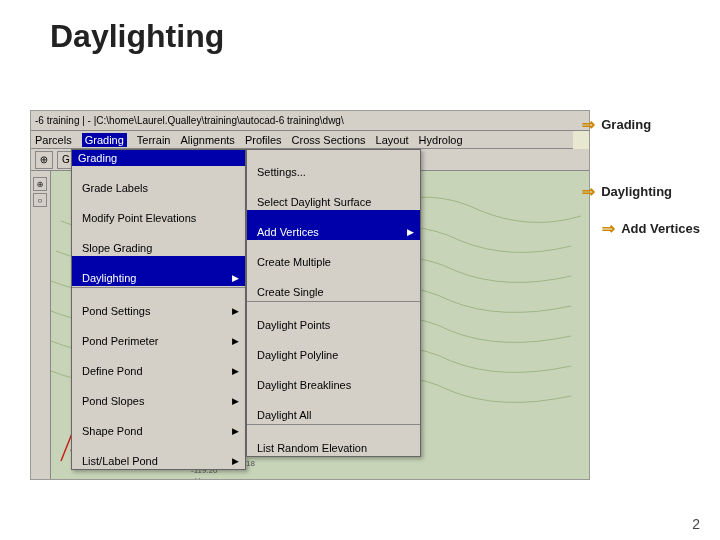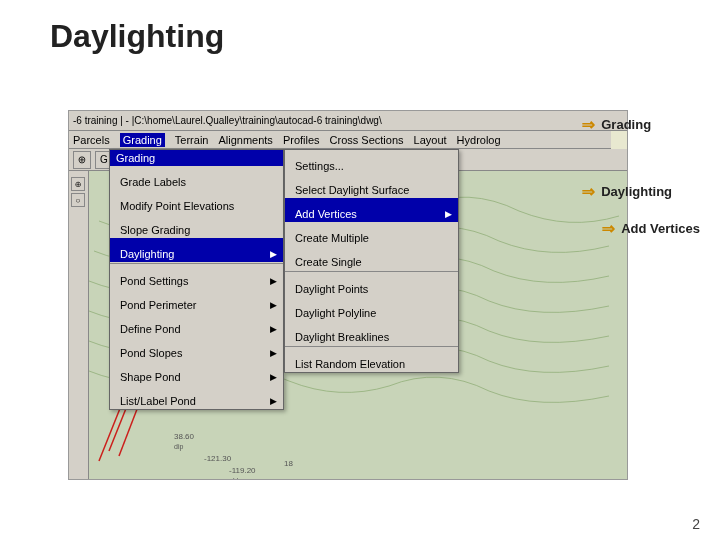--- a/index.html
+++ b/index.html
@@ -21,21 +21,20 @@
 
     .slide-container {
       position: absolute;
       top: 110px;
       left: 30px;
       width: 560px;
       height: 370px;
       background: #e8e8d0;
       border: 1px solid #999;
       overflow: hidden;
-      margin-left: 38px;
     }
 
     
     .menu-bar {
       position: absolute;
       top: 0; left: 0; right: 0;
       height: 20px;
       background: #d4d0c8;
       border-bottom: 1px solid #888;
       display: flex;
@@ -154,21 +153,21 @@
     }
 
     .grading-menu .menu-header {
       background: #0000aa;
       color: #fff;
       padding: 2px 6px;
       font-size: 11px;
     }
 
     .menu-row {
-      padding: 10px 6px 2px 10px;
+      padding: 16px 6px 2px 10px;
       cursor: pointer;
       display: flex;
       justify-content: space-between;
       align-items: center;
       white-space: nowrap;
     }
 
     .menu-row.highlighted {
       background: #0000aa;
       color: #fff;
@@ -359,20 +358,23 @@
     <div class="menu-divider"></div>
     <div class="menu-row">
       <span>Daylight Points</span>
     </div>
     <div class="menu-row">
       <span>Daylight Polyline</span>
     </div>
     <div class="menu-row">
       <span>Daylight Breaklines</span>
     </div>
+    <div class="menu-row">
+      <span>Daylight All</span>
+    </div>
     <div class="menu-divider"></div>
     <div class="menu-row">
       <span>List Random Elevation</span>
     </div>
   </div>
 
 </div>
 
 <div class="annotations">
   <div class="annotation-item">

